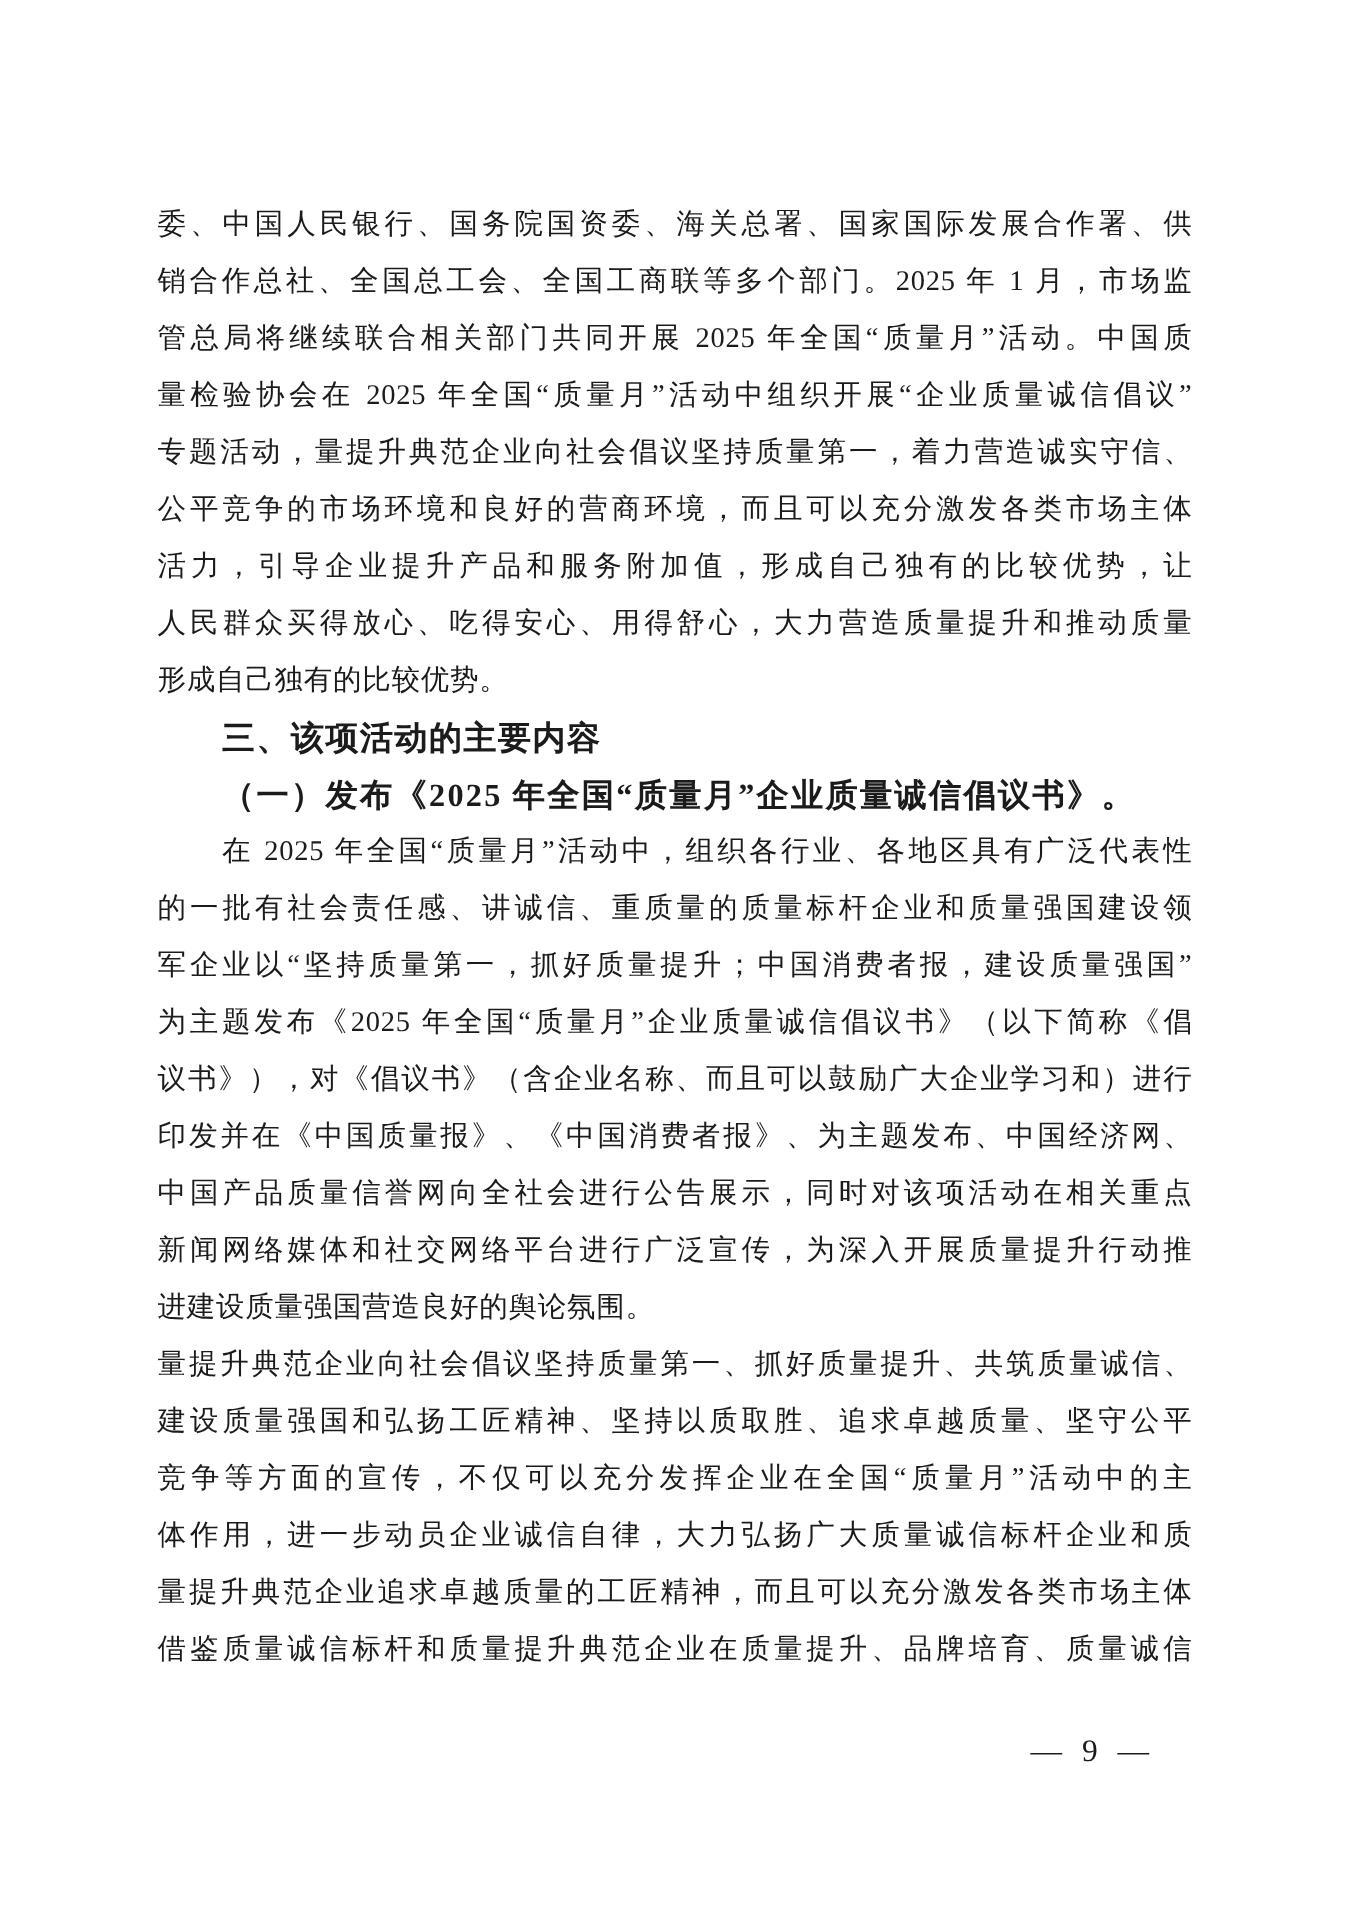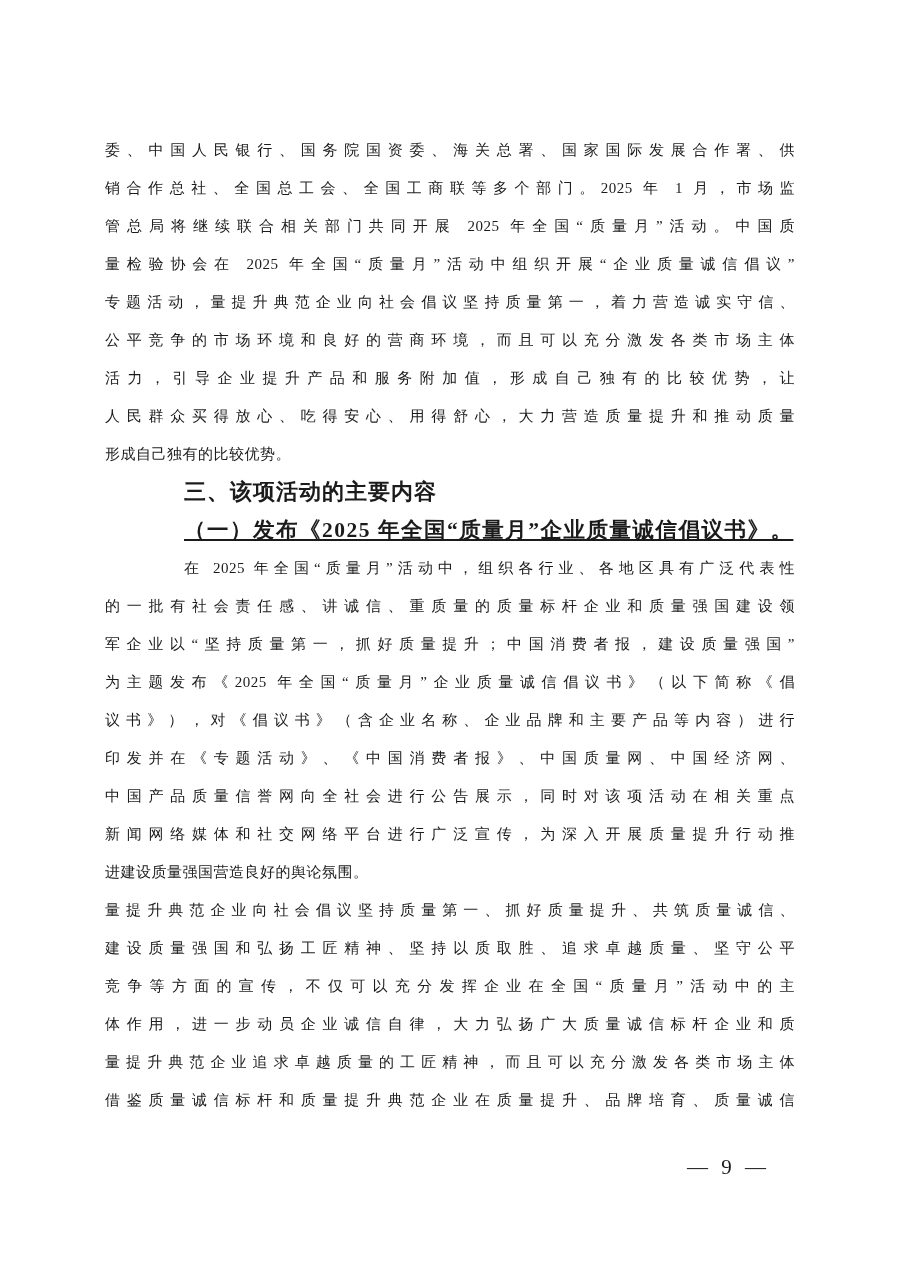--- a/index.html
+++ b/index.html
@@ -19,46 +19,44 @@
   }
   .doc-body {
     position: absolute;
     left: 105px;
     top: 131px;
     width: 690px;
   }
   .line {
     height: 38px;
     line-height: 38px;
-    font-size: 15px;
+    font-size: 19px;
     letter-spacing: 0.5px;
     white-space: nowrap;
     text-align: left;
   }
   .line.just {
     white-space: normal;
     text-align: justify;
     text-align-last: justify;
     text-justify: inter-character;
   }
   .line.indent {
     text-indent: 43px;
-    margin-left: 36px;
   }
   .line.heading {
     font-family: "Liberation Sans", "DejaVu Sans", sans-serif;
     font-weight: 700;
     font-size: 22px;
     letter-spacing: 1px;
   }
   .line.subheading {
     font-weight: 700;
     font-size: 21.5px;
     letter-spacing: 1.5px;
-    text-decoration: underline;
   }
   .page-number {
     position: absolute;
     top: 1150px;
     right: 130px;
     height: 34px;
     line-height: 34px;
     font-size: 21px;
     letter-spacing: 4px;
     color: #1b1b1b;
@@ -77,22 +75,22 @@
       <div class="line just">公平竞争的市场环境和良好的营商环境，而且可以充分激发各类市场主体</div>
       <div class="line just">活力，引导企业提升产品和服务附加值，形成自己独有的比较优势，让</div>
       <div class="line just">人民群众买得放心、吃得安心、用得舒心，大力营造质量提升和推动质量</div>
       <div class="line">形成自己独有的比较优势。</div>
       <div class="line heading indent">三、该项活动的主要内容</div>
       <div class="line subheading indent">（一）发布《2025 年全国“质量月”企业质量诚信倡议书》。</div>
       <div class="line just indent">在 2025 年全国“质量月”活动中，组织各行业、各地区具有广泛代表性</div>
       <div class="line just">的一批有社会责任感、讲诚信、重质量的质量标杆企业和质量强国建设领</div>
       <div class="line just">军企业以“坚持质量第一，抓好质量提升；中国消费者报，建设质量强国”</div>
       <div class="line just">为主题发布《2025 年全国“质量月”企业质量诚信倡议书》（以下简称《倡</div>
-      <div class="line just">议书》），对《倡议书》（含企业名称、企业品牌和主要产品等内容）进行</div>
-      <div class="line just">印发并在《专题活动》、《中国消费者报》、中国质量网、中国经济网、</div>
+      <div class="line just">议书》），对《倡议书》（含企业名称、而且可以鼓励广大企业学习和）进行</div>
+      <div class="line just">印发并在《中国质量报》、《中国消费者报》、为主题发布、中国经济网、</div>
       <div class="line just">中国产品质量信誉网向全社会进行公告展示，同时对该项活动在相关重点</div>
       <div class="line just">新闻网络媒体和社交网络平台进行广泛宣传，为深入开展质量提升行动推</div>
       <div class="line">进建设质量强国营造良好的舆论氛围。</div>
       <div class="line just">量提升典范企业向社会倡议坚持质量第一、抓好质量提升、共筑质量诚信、</div>
       <div class="line just">建设质量强国和弘扬工匠精神、坚持以质取胜、追求卓越质量、坚守公平</div>
       <div class="line just">竞争等方面的宣传，不仅可以充分发挥企业在全国“质量月”活动中的主</div>
       <div class="line just">体作用，进一步动员企业诚信自律，大力弘扬广大质量诚信标杆企业和质</div>
       <div class="line just">量提升典范企业追求卓越质量的工匠精神，而且可以充分激发各类市场主体</div>
       <div class="line just">借鉴质量诚信标杆和质量提升典范企业在质量提升、品牌培育、质量诚信</div>
     </div>

